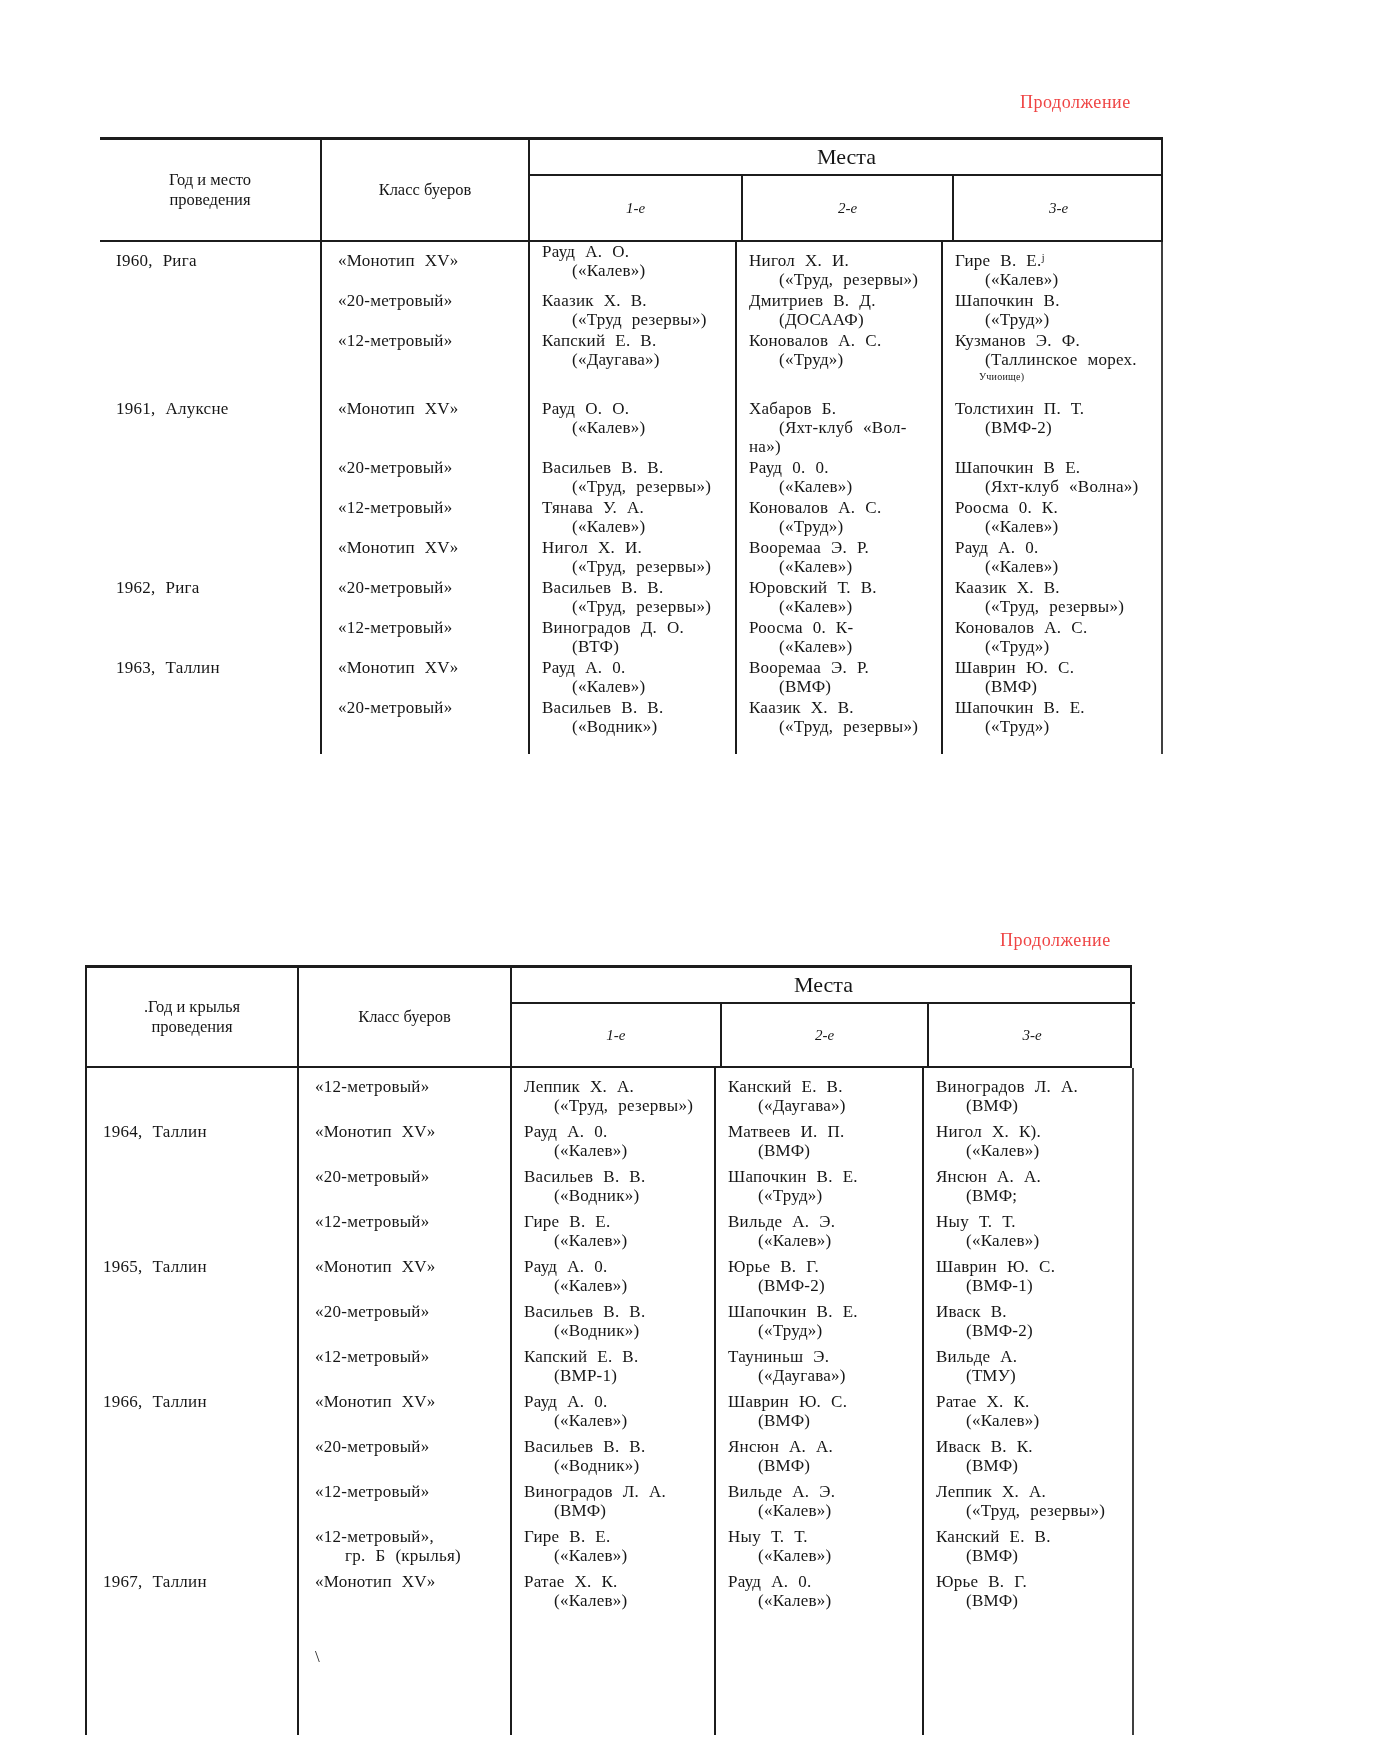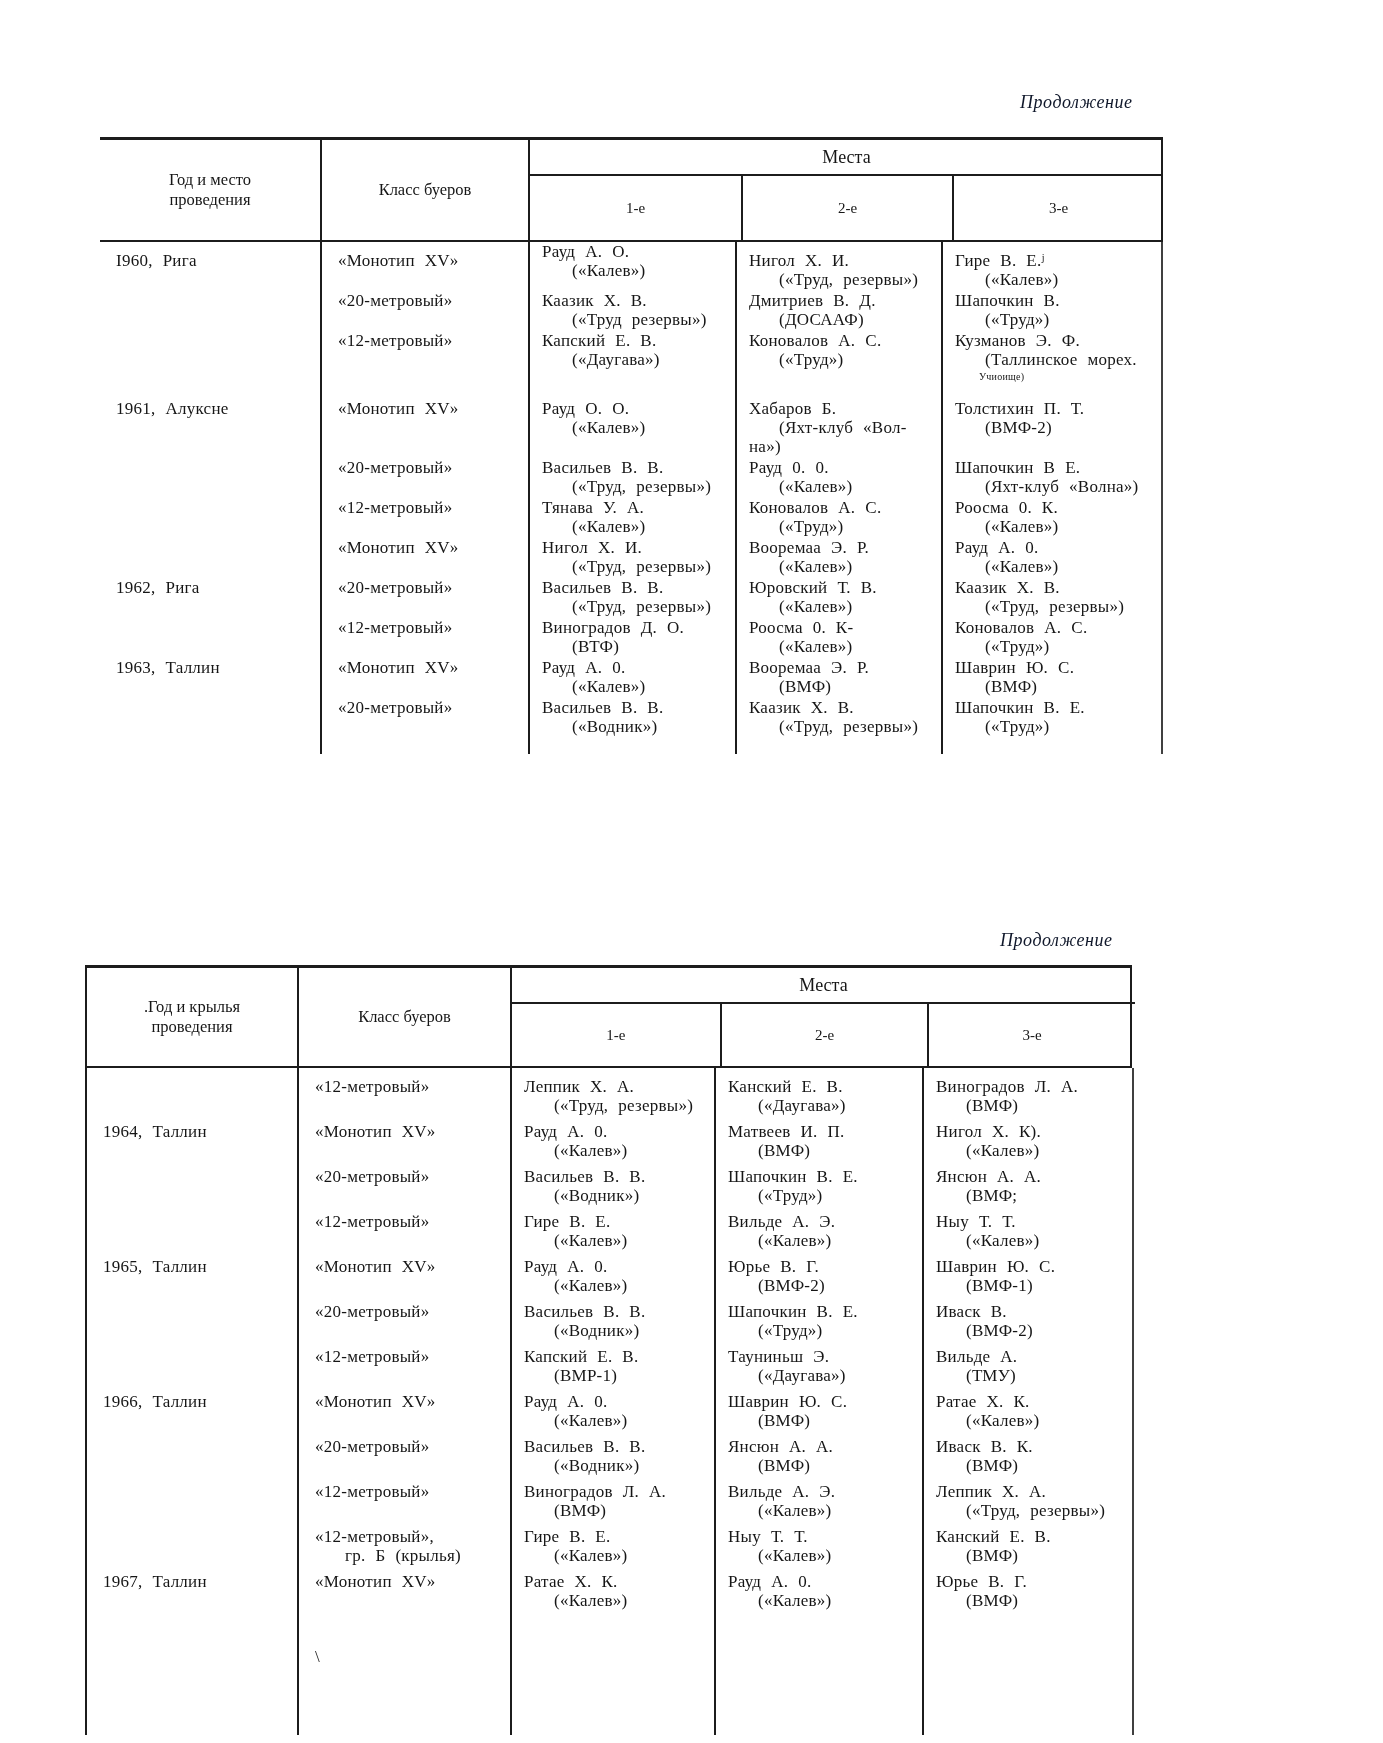--- a/index.html
+++ b/index.html
@@ -1,30 +1,30 @@
 <!DOCTYPE html>
 <html><head>
 <meta charset="utf-8">
 <style>
   html,body{margin:0;padding:0;background:#f6f6f4;}
   .page{position:relative;width:1383px;height:1743px;background:#ffffff;
         font-family:"Liberation Serif","DejaVu Serif",serif;color:#161616;overflow:hidden;}
-  .continuation{position:absolute;font-style:italic;font-size:18px;letter-spacing:.03em;color:#0f172a;}
+  .continuation{position:absolute;font-size:18px;letter-spacing:.03em;color:#ef4444;}
   .tbl{position:absolute;}
   
   .hdr{display:grid;border-top:3px solid #1c1c1c;border-bottom:2px solid #1c1c1c;}
   .t1 .hdr{grid-template-columns:220px 208px 635px;border-right:2px solid #1c1c1c;}
   .t2 .hdr{grid-template-columns:210px 213px 625px;border-left:2px solid #1c1c1c;border-right:2px solid #1c1c1c;}
   .hcell{display:flex;flex-direction:column;align-items:center;justify-content:center;
          font-size:16.5px;line-height:20px;text-align:center;}
   .bl{border-left:2px solid #1c1c1c;}
   .places-h{display:flex;flex-direction:column;}
   .places-title{height:34px;display:flex;align-items:center;justify-content:center;
-                border-bottom:2px solid #1c1c1c;font-size:18px;}
-  .places-sub{flex:1;display:grid;grid-template-columns:1fr 1fr 1fr;}
+                border-bottom:2px solid #1c1c1c;font-size:22px;}
+  .places-sub{flex:1;display:grid;grid-template-columns:1fr 1fr 1fr;font-style:italic;}
   .places-sub .sub{display:flex;align-items:center;justify-content:center;font-size:15px;}
   .t1 .hdr{height:100px;}
   .t2 .hdr{height:98px;}
   
   .body{display:grid;}
   .t1 .body{grid-template-columns:220px 208px 207px 206px 222px;}
   .t2 .body{grid-template-columns:210px 213px 204px 208px 212px;border-left:2px solid #1c1c1c;}
   .bcell{padding:0 6px 2px 12px;font-size:17px;line-height:19px;word-spacing:.32em;letter-spacing:.015em;}
   .t2 .bcell{padding-bottom:7px;}
   .gap-top{padding-top:13px !important;}

